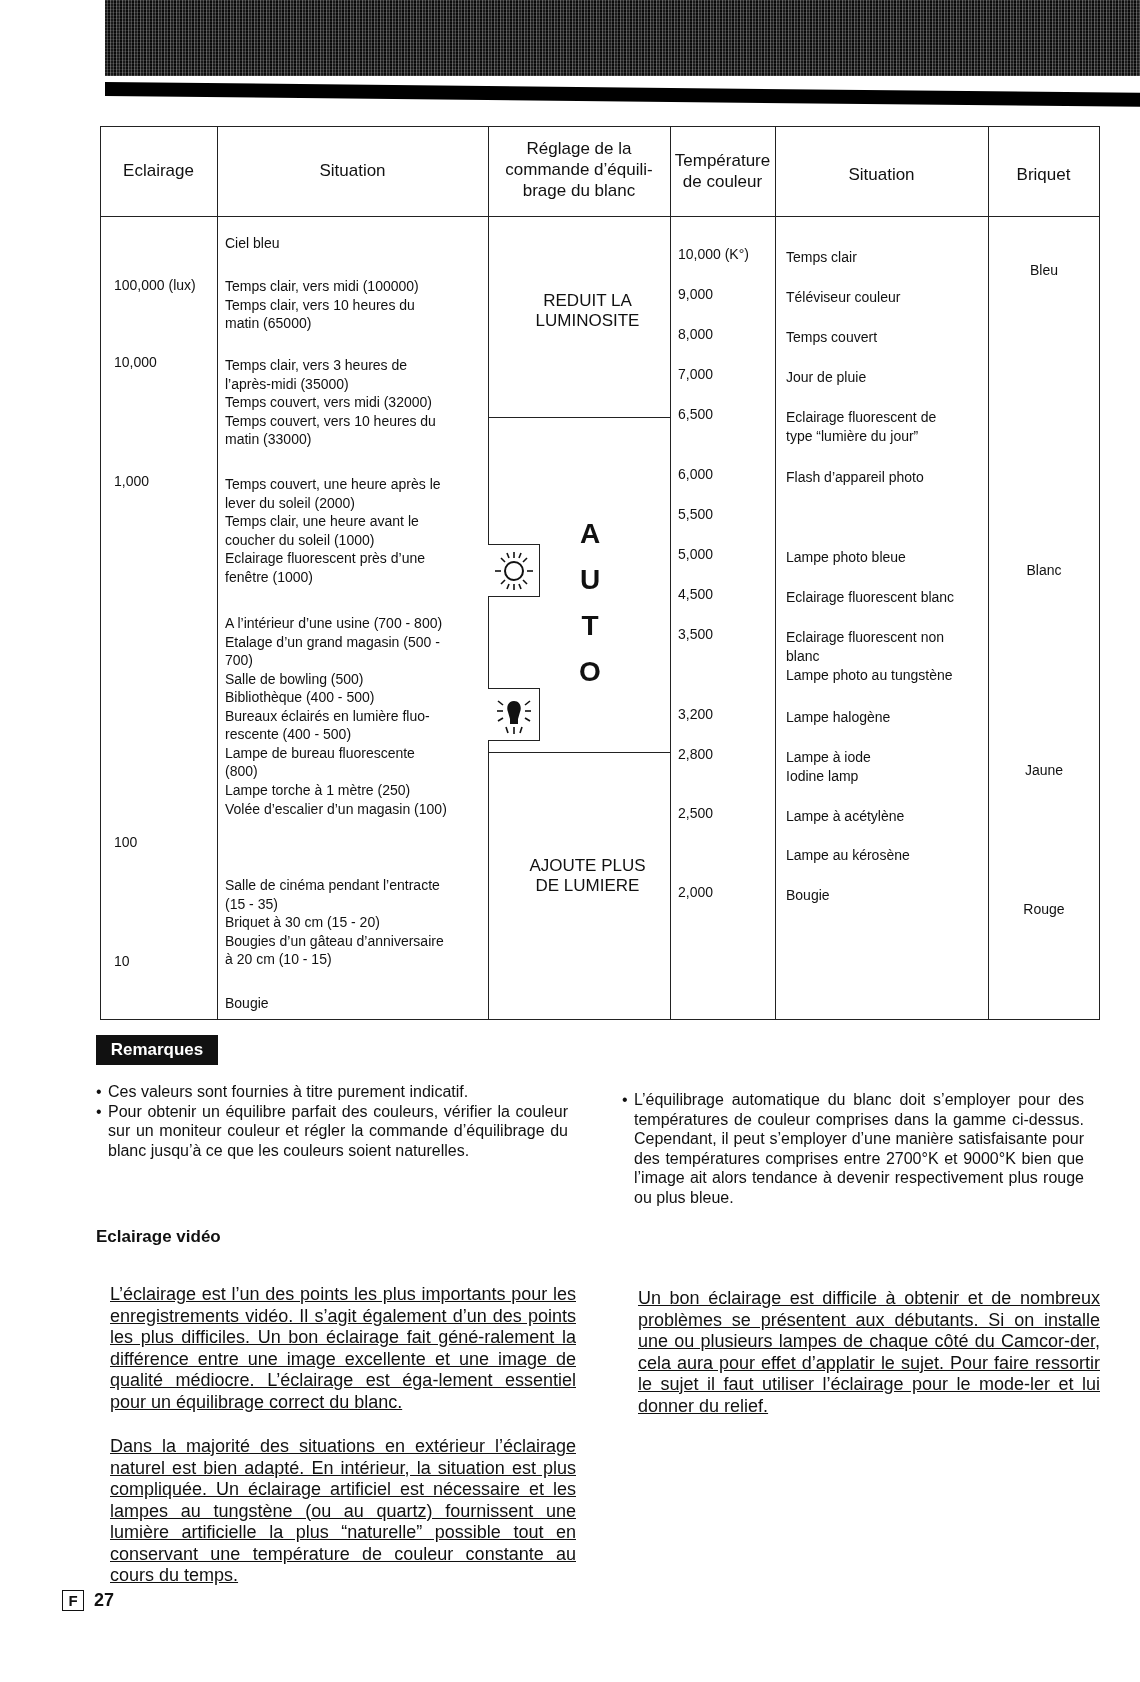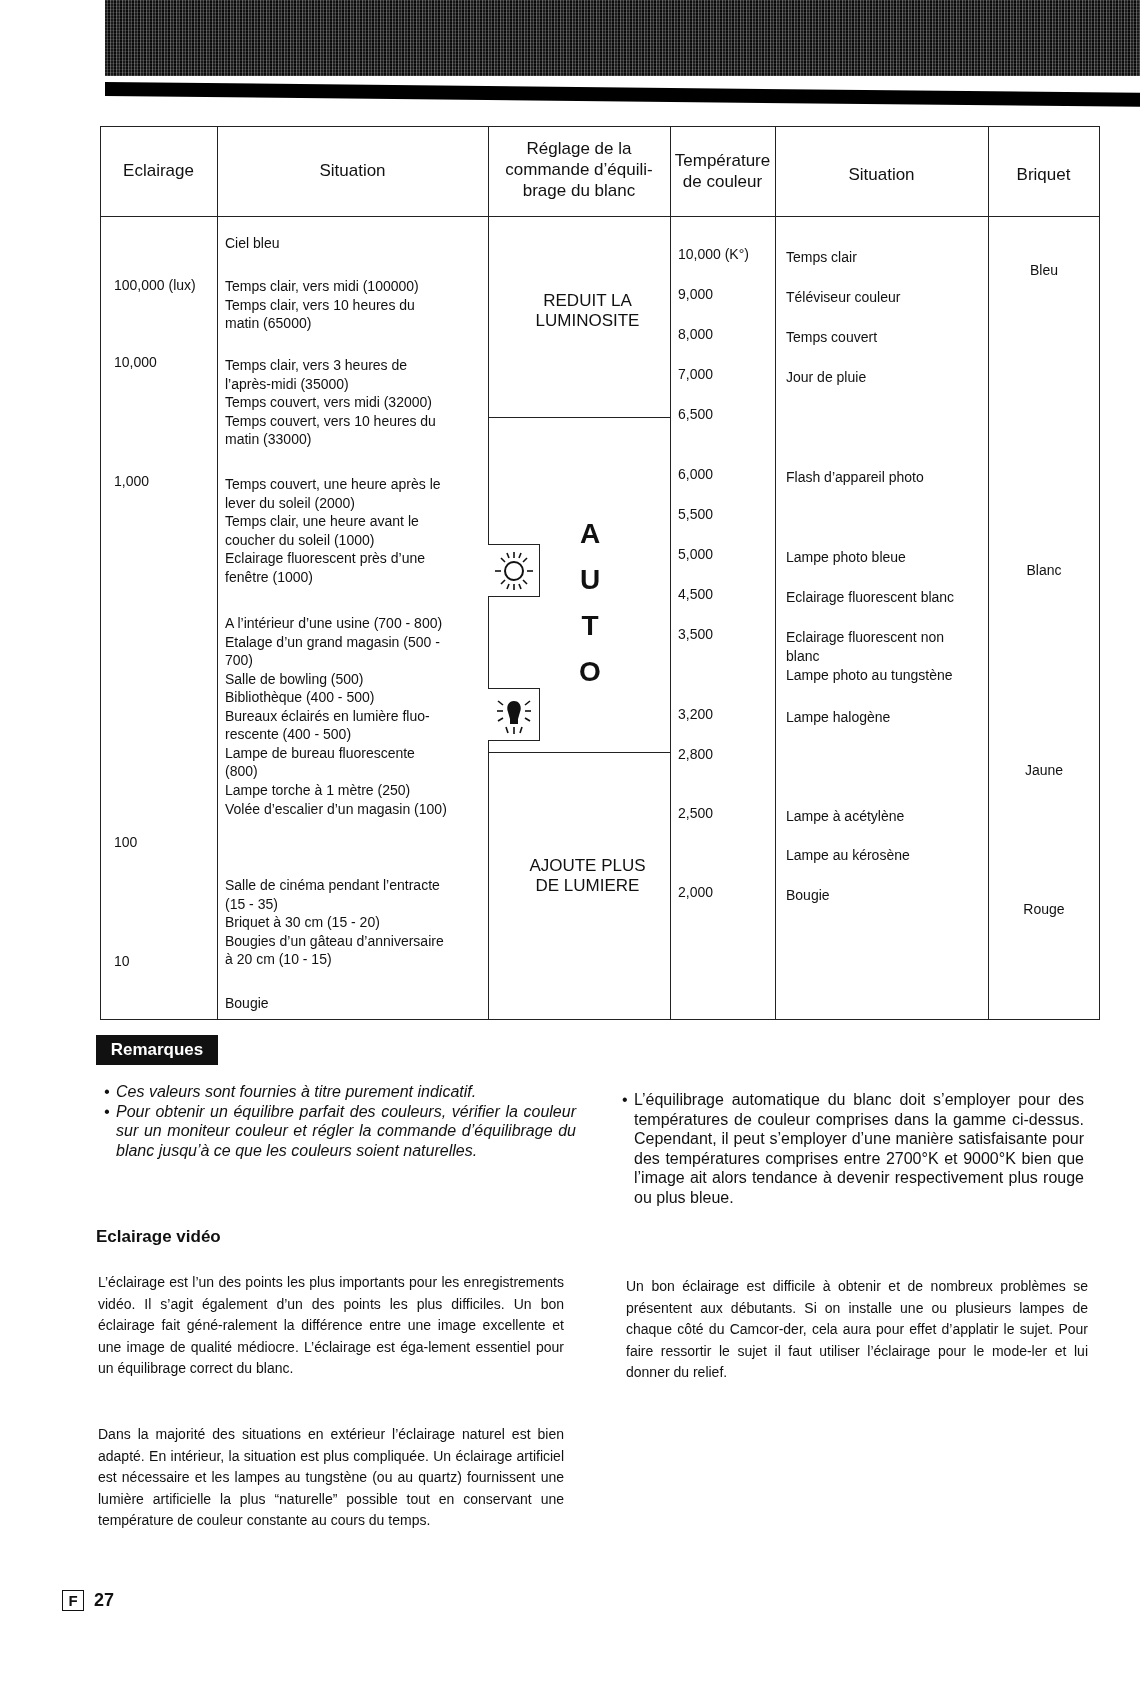--- a/index.html
+++ b/index.html
@@ -44,21 +44,21 @@
   .rem-badge {
     position: absolute; left: 96px; top: 1035px; width: 122px; height: 30px;
     background: #111; color: #fff; font-weight: bold; font-size: 17px;
     line-height: 30px; text-align: center;
   }
   .bullets { position: absolute; font-size: 16px; line-height: 19.5px; margin: 0; padding: 0; list-style: none; }
   .bullets li { position: relative; padding-left: 12px; text-align: justify; }
   .bullets li::before { content: "•"; position: absolute; left: 0; top: 0; }
 
   .section-title { position: absolute; left: 96px; top: 1227px; font-size: 17px; font-weight: bold; }
-  .para { position: absolute; font-size: 14px; line-height: 21.5px; text-align: justify; margin: 4px; }
+  .para { position: absolute; font-size: 18px; line-height: 21.5px; text-align: justify; margin: 16px; text-decoration: underline; }
 
   .footer { position: absolute; left: 62px; top: 1590px; display: flex; align-items: center; }
   .lang-box { width: 20px; height: 19px; border: 1.5px solid #111; font-size: 15px; font-weight: bold; text-align: center; line-height: 19px; }
   .page-num { margin-left: 10px; font-size: 18px; font-weight: bold; }
 </style>
 </head>
 <body>
 
 <div class="header-band"></div>
 <div class="header-rule"></div>
@@ -205,41 +205,49 @@
   <div class="temp" style="top:500px;">3,500</div>
   <div class="temp" style="top:580px;">3,200</div>
   <div class="temp" style="top:620px;">2,800</div>
   <div class="temp" style="top:679px;">2,500</div>
   <div class="temp" style="top:758px;">2,000</div>
 
   <div class="sit2" style="top:122px;">Temps clair</div>
   <div class="sit2" style="top:162px;">Téléviseur couleur</div>
   <div class="sit2" style="top:202px;">Temps couvert</div>
   <div class="sit2" style="top:242px;">Jour de pluie</div>
+  <div class="sit2" style="top:282px;">
+    <div>Eclairage fluorescent de</div>
+    <div>type “lumière du jour”</div>
+  </div>
   <div class="sit2" style="top:342px;">Flash d’appareil photo</div>
   <div class="sit2" style="top:422px;">Lampe photo bleue</div>
   <div class="sit2" style="top:462px;">Eclairage fluorescent blanc</div>
   <div class="sit2" style="top:502px;">
     <div>Eclairage fluorescent non</div>
     <div>blanc</div>
     <div>Lampe photo au tungstène</div>
   </div>
   <div class="sit2" style="top:582px;">Lampe halogène</div>
+  <div class="sit2" style="top:622px;">
+    <div>Lampe à iode</div>
+    <div>Iodine lamp</div>
+  </div>
   <div class="sit2" style="top:681px;">Lampe à acétylène</div>
   <div class="sit2" style="top:720px;">Lampe au kérosène</div>
   <div class="sit2" style="top:760px;">Bougie</div>
 
   <div class="coul" style="top:136px;">Bleu</div>
   <div class="coul" style="top:436px;">Blanc</div>
   <div class="coul" style="top:636px;">Jaune</div>
   <div class="coul" style="top:775px;">Rouge</div>
 </div>
 
 <div class="rem-badge">Remarques</div>
-<ul class="bullets" style="left:104px; top:1082px; width:472px;font-style:italic;">
+<ul class="bullets" style="left:96px; top:1082px; width:472px;">
   <li>Ces valeurs sont fournies à titre purement indicatif.</li>
   <li>Pour obtenir un équilibre parfait des couleurs, vérifier la couleur sur un moniteur couleur et régler la commande d’équilibrage du blanc jusqu’à ce que les couleurs soient naturelles.</li>
 </ul>
 <ul class="bullets" style="left:622px; top:1090px; width:462px;">
   <li>L’équilibrage automatique du blanc doit s’employer pour des températures de couleur comprises dans la gamme ci-dessus. Cependant, il peut s’employer d’une manière satisfaisante pour des températures comprises entre 2700°K et 9000°K bien que l’image ait alors tendance à devenir respectivement plus rouge ou plus bleue.</li>
 </ul>
 
 <div class="section-title">Eclairage vidéo</div>
 <p class="para" style="left:94px; top:1268px; width:466px;">L’éclairage est l’un des points les plus importants pour les enregistrements vidéo. Il s’agit également d’un des points les plus difficiles. Un bon éclairage fait géné-ralement la différence entre une image excellente et une image de qualité médiocre. L’éclairage est éga-lement essentiel pour un équilibrage correct du blanc.</p>
 <p class="para" style="left:94px; top:1420px; width:466px;">Dans la majorité des situations en extérieur l’éclairage naturel est bien adapté. En intérieur, la situation est plus compliquée. Un éclairage artificiel est nécessaire et les lampes au tungstène (ou au quartz) fournissent une lumière artificielle la plus “naturelle” possible tout en conservant une température de couleur constante au cours du temps.</p>

